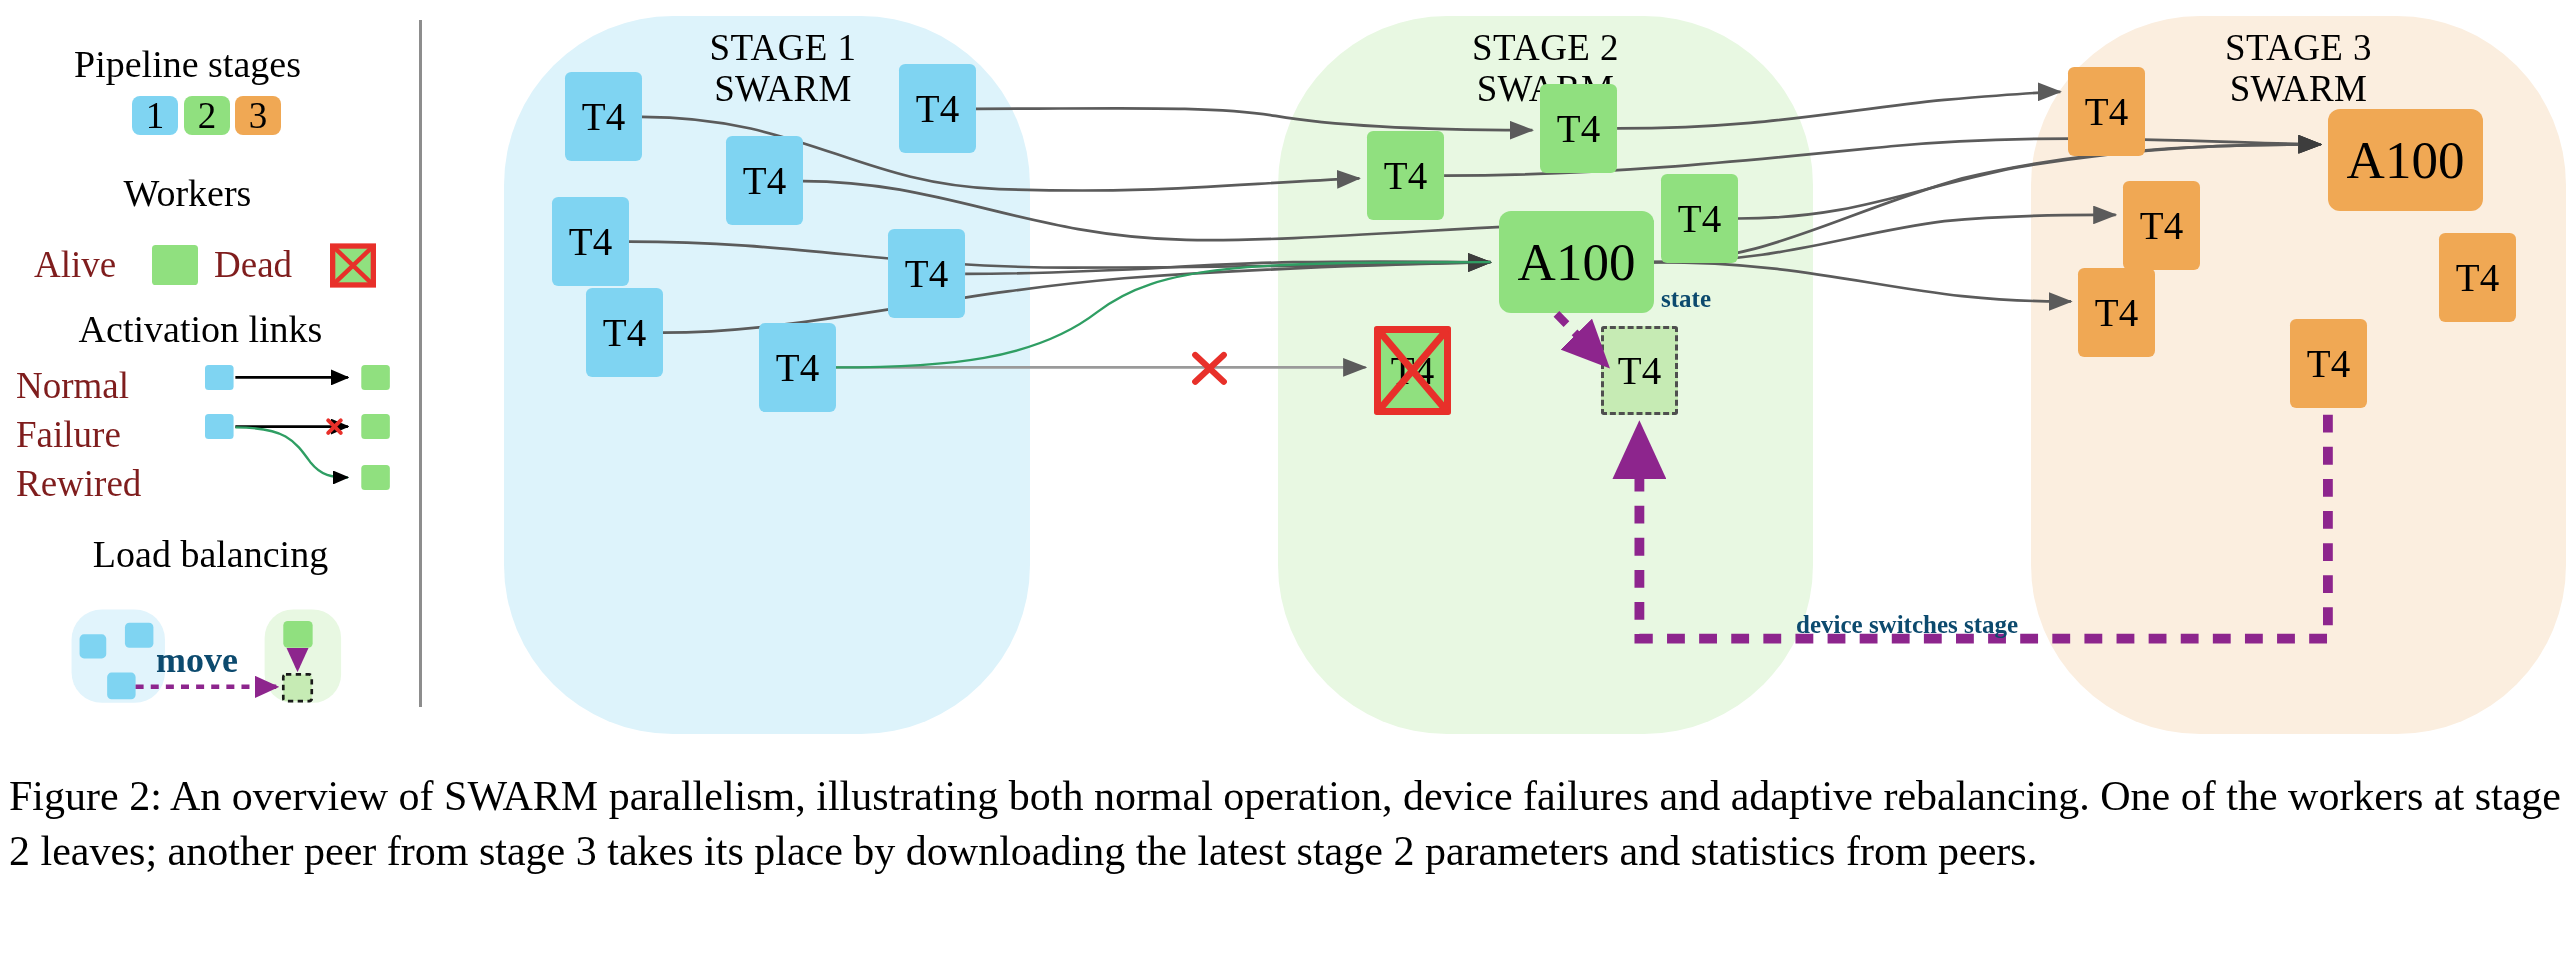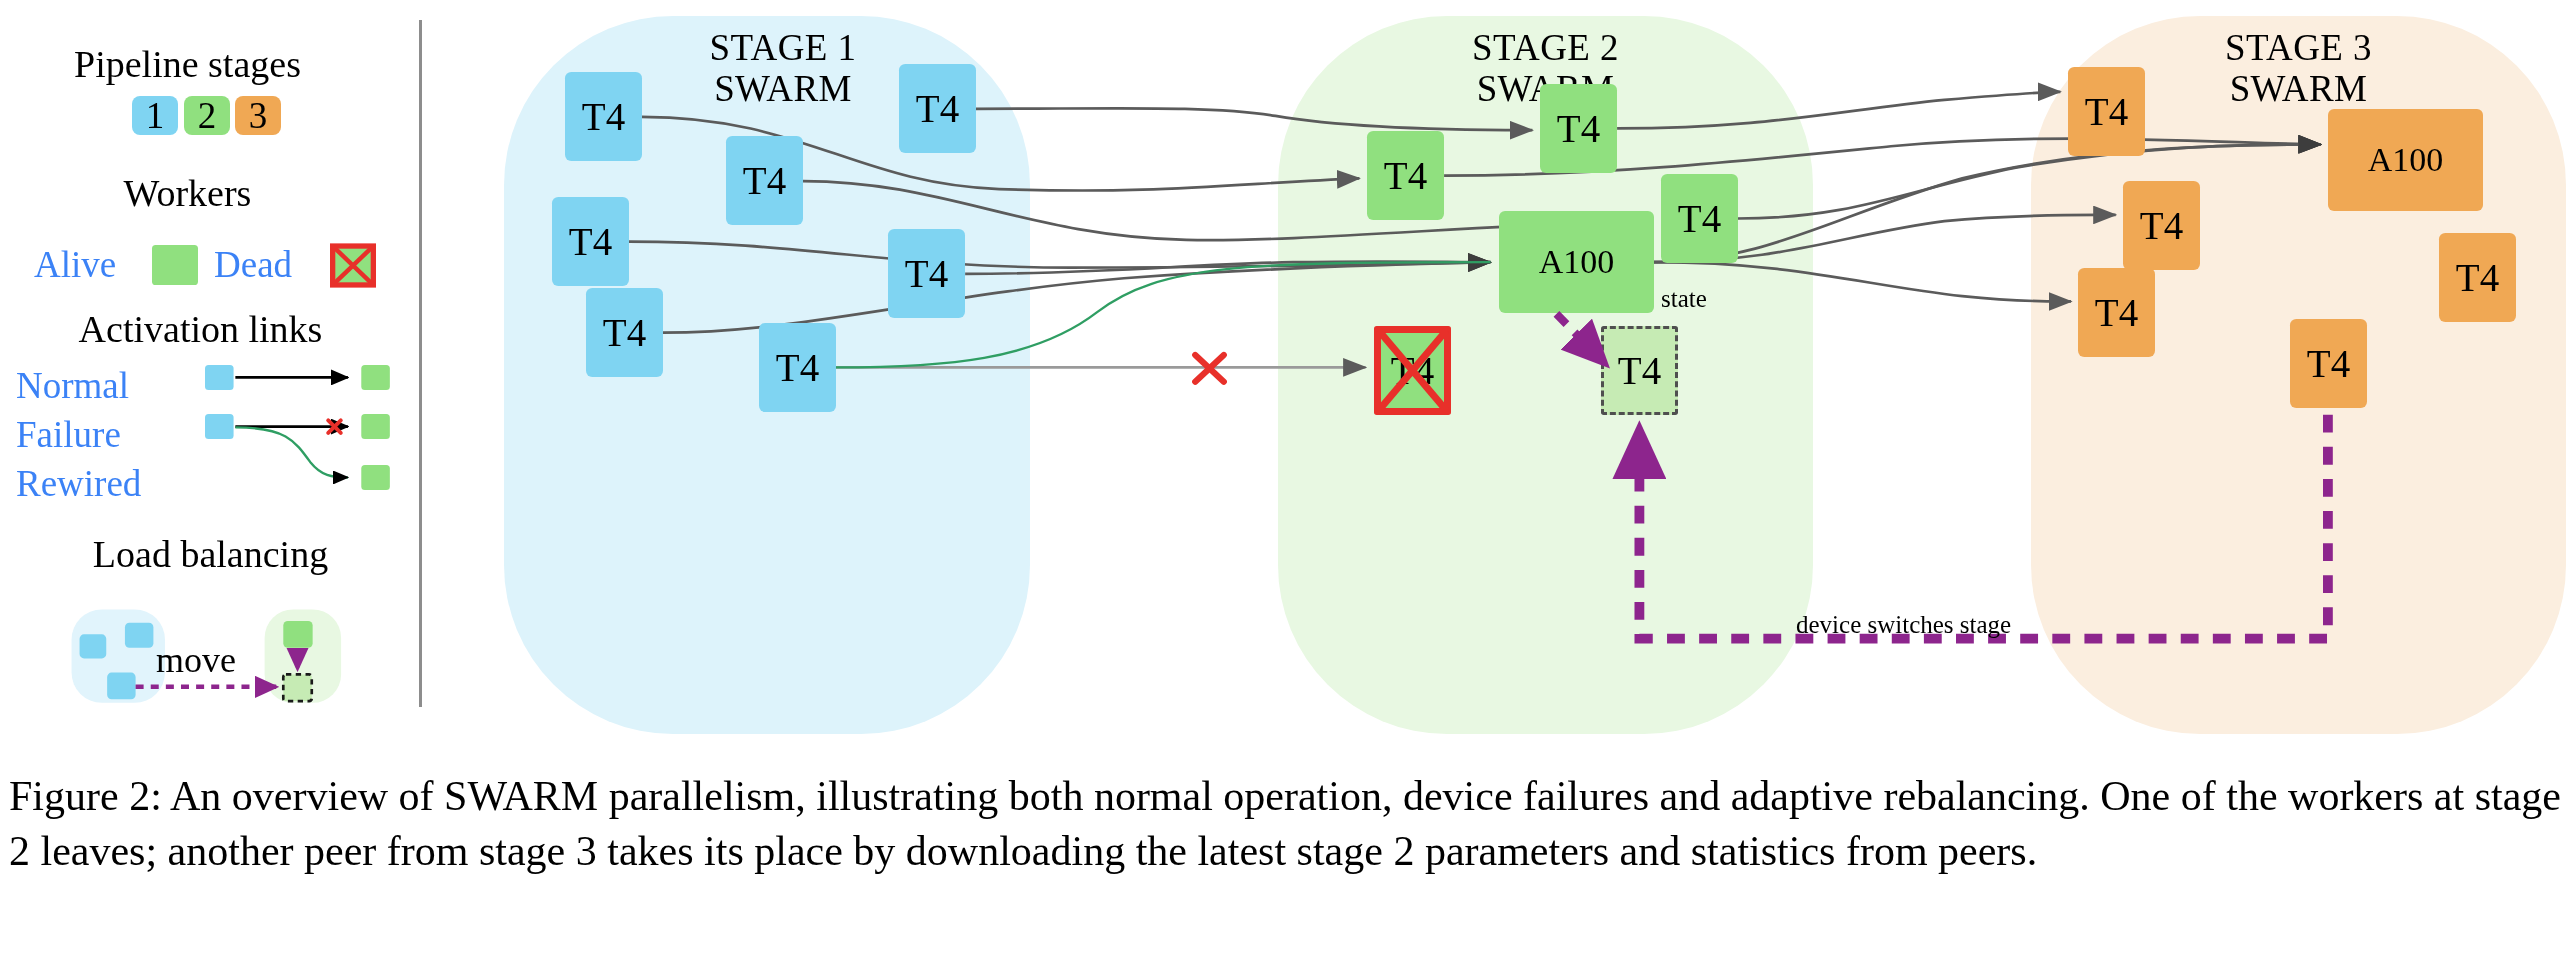--- a/index.html
+++ b/index.html
@@ -32,21 +32,21 @@
     text-align: center;
     font-size: 38px;
     line-height: 1.05;
     white-space: nowrap;
     color: #000;
   }
   .legend-sub {
     position: absolute;
     font-size: 37px;
     white-space: nowrap;
-    color: #3b82f6;
+    color: #7f1d1d;
   }
   .chip {
     position: absolute;
     border-radius: 8px;
     display: flex;
     align-items: center;
     justify-content: center;
     font-size: 37px;
     line-height: 1;
     color: #000;
@@ -78,35 +78,35 @@
     position: absolute;
     border-radius: 6.2px;
     display: flex;
     align-items: center;
     justify-content: center;
     font-size: 39px;
     line-height: 1;
     color: #000;
     box-sizing: border-box;
   }
-  .node.big { font-size: 34px; border-radius: 6px; }
+  .node.big { font-size: 53px; border-radius: 12px; }
   .node.dead {
     border: 7.1px solid #e8302a;
     border-radius: 2.7px;
   }
   .node.ghost {
     border: 3.6px dashed #4f4f4f;
     border-radius: 2.7px;
   }
 
   
   .ann {
     position: absolute;
-    color: #000000;
-    font-weight: normal;
+    color: #0c4a6e;
+    font-weight: bold;
     font-size: 25px;
     white-space: nowrap;
   }
 
   
   #edges {
     position: absolute;
     left: 0; top: 0;
     width: 2576px; height: 767px;
     pointer-events: none;

